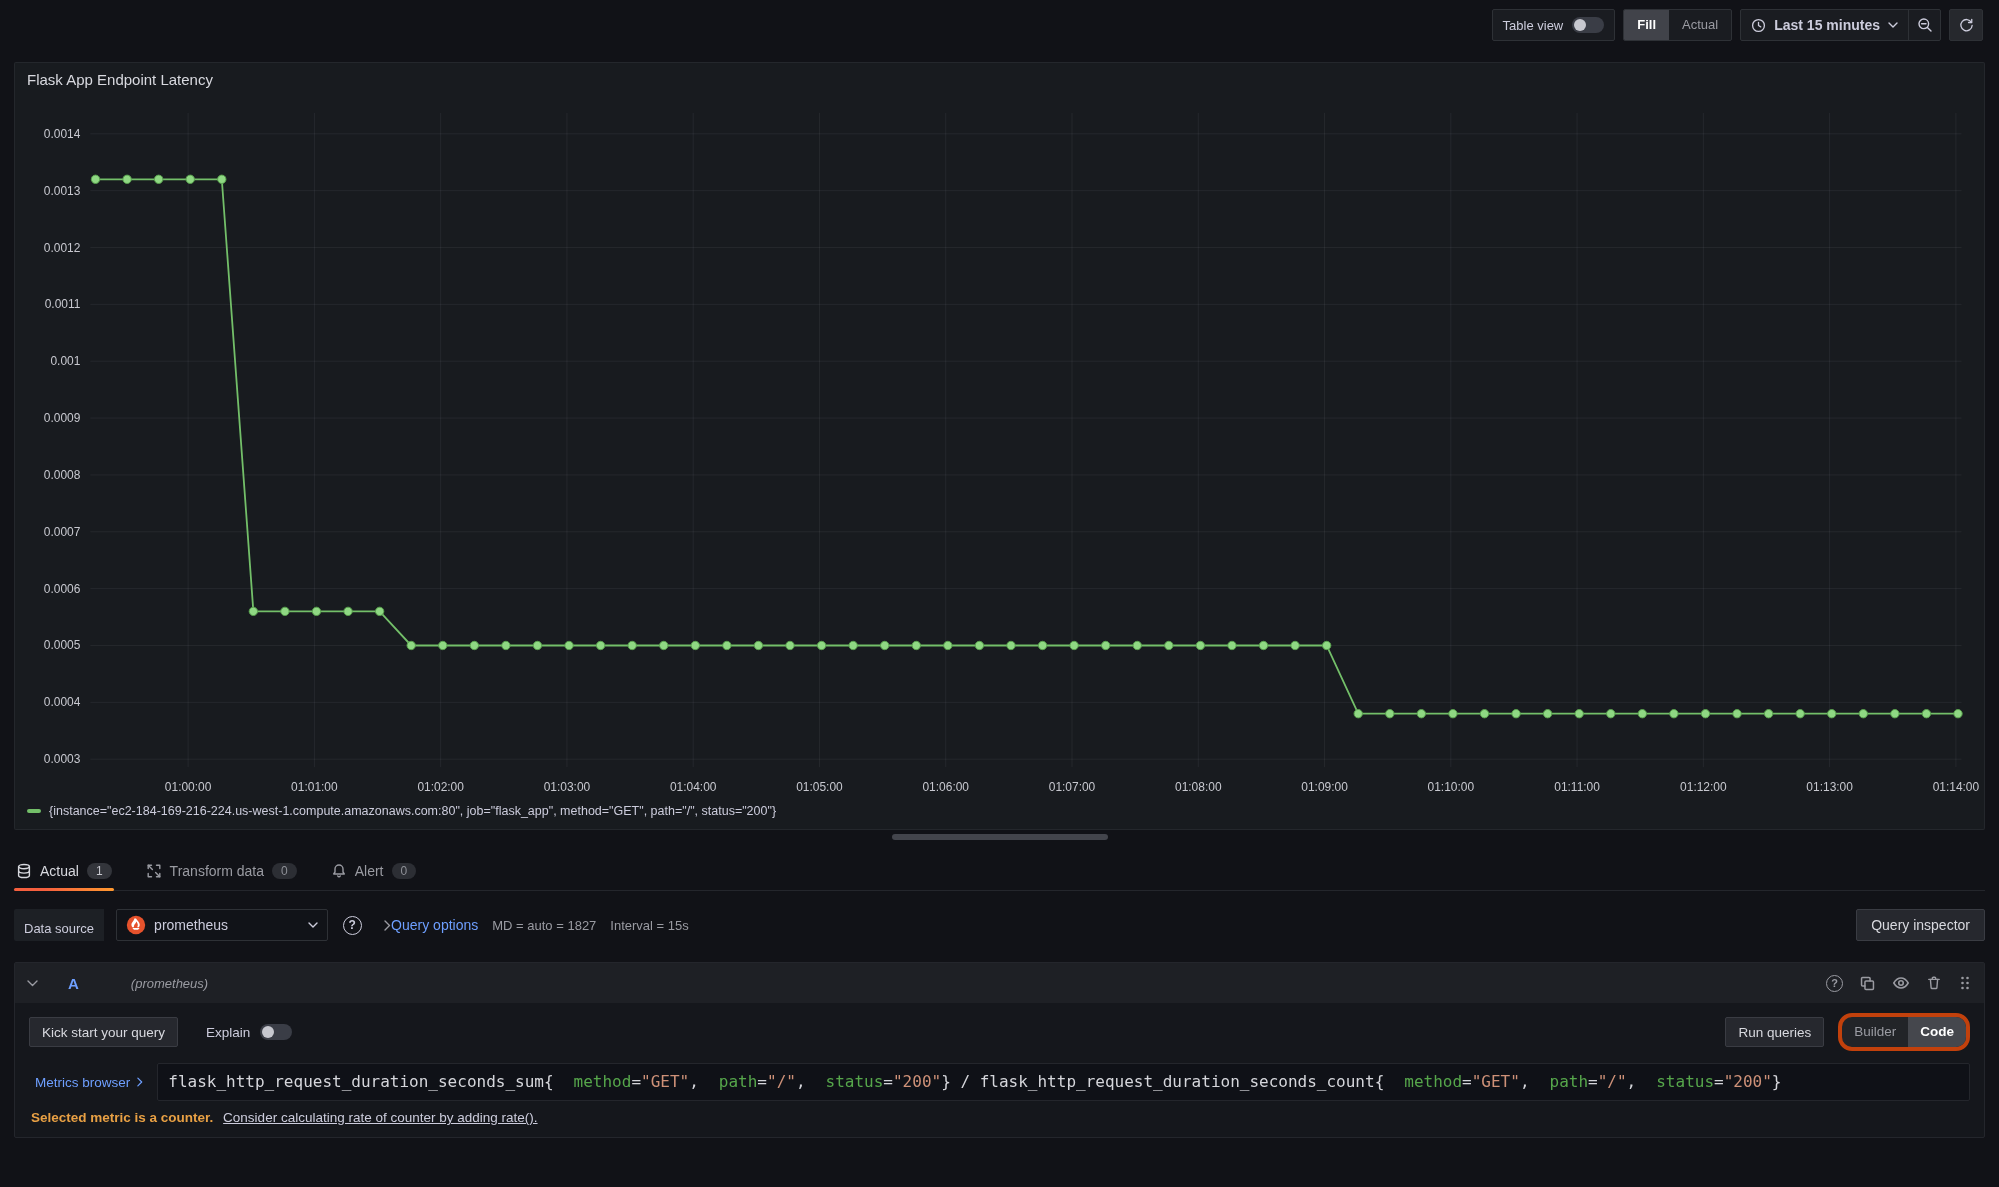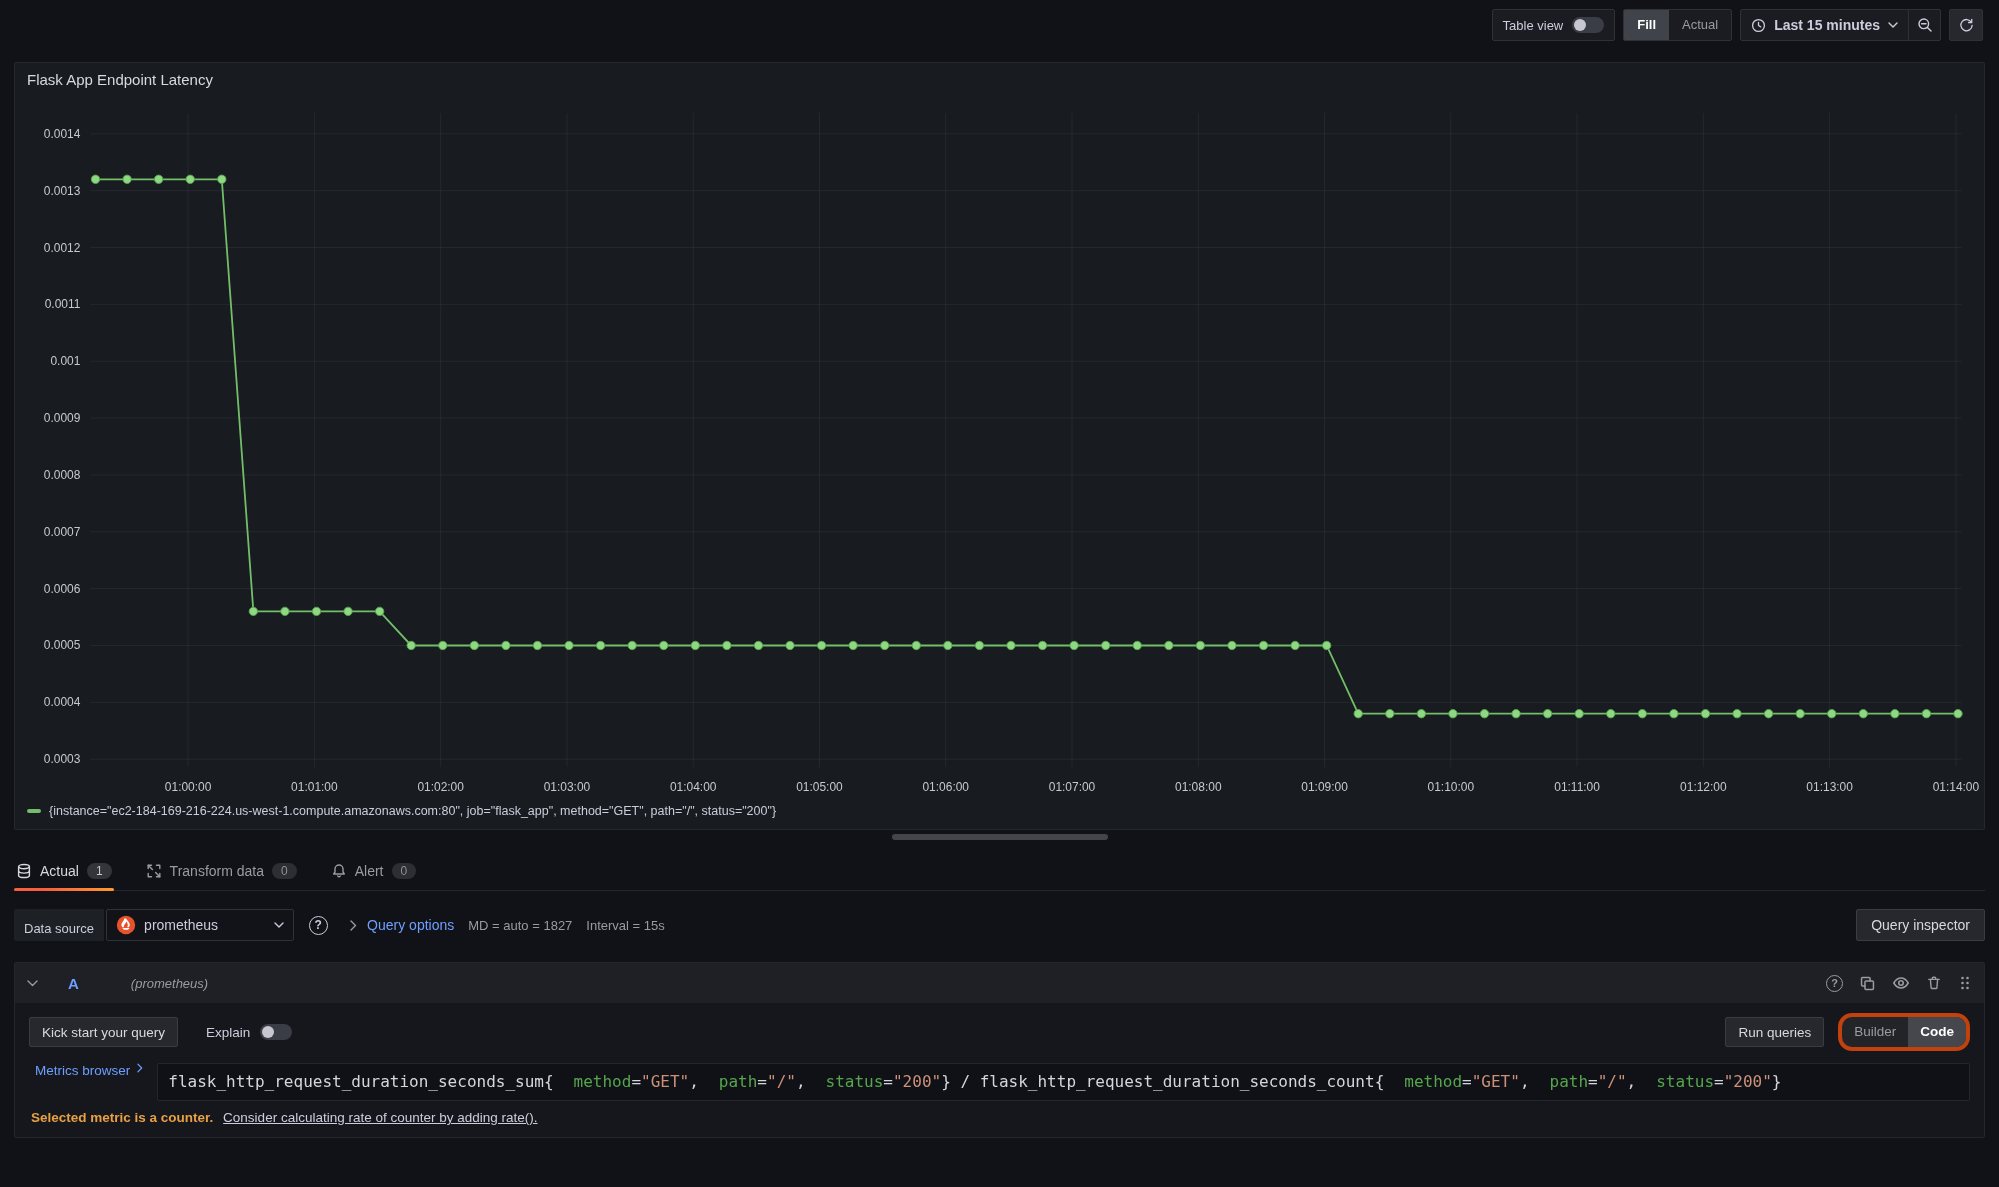--- a/index.html
+++ b/index.html
@@ -50,46 +50,46 @@
   .tabs{position:absolute; top:852px; left:14px; right:14px; height:39px; display:flex; align-items:center; gap:30px; border-bottom:1px solid var(--border-soft);}
   .tab{display:flex; align-items:center; gap:8px; height:100%; position:relative; cursor:pointer; color:var(--text-dim); font-size:14px; padding:0 2px;}
   .tab.active{color:var(--text-bright);}
   .tab.active::after{content:""; position:absolute; left:0; right:0; bottom:-1px; height:3px; border-radius:2px; background:linear-gradient(90deg, var(--accent-orange-1) 30%, var(--accent-orange-2) 99%);}
   .badge{font-size:12px; padding:1px 9px; border-radius:999px; background:#2c2e34; color:#8e9097;}
   .tab.active .badge{background:#33353b; color:#c7c8cf;}
 
   
   .ds-row{position:absolute; top:908px; left:14px; right:14px; height:34px; display:flex; align-items:center;}
   .ds-label{font-size:13px; color:var(--text); background:#1d2025; height:32px; line-height:32px; padding:4px 10px; border-radius:2px 0 0 2px;}
-  .ds-select{display:flex; align-items:center; gap:8px; width:188px; height:32px; background:#111318; border:1px solid var(--border); border-radius:2px; padding:0 9px; margin-left:2px; cursor:pointer;justify-content:center;}
+  .ds-select{display:flex; align-items:center; gap:8px; width:212px; height:32px; background:#111318; border:1px solid var(--border); border-radius:2px; padding:0 9px; margin-left:12px; cursor:pointer;justify-content:center;}
   .ds-select .name{font-size:14px; color:var(--text); flex:1;}
   .help-btn{width:32px; height:32px; margin-left:8px; display:flex; align-items:center; justify-content:center; background:transparent; border:none; color:var(--text); cursor:pointer;}
   .help-circle{width:19px; height:19px; border:1.4px solid currentColor; border-radius:50%; display:flex; align-items:center; justify-content:center; font-size:12px; font-weight:700;}
-  .qo-group{display:flex; align-items:center; gap:10px; margin-left:16px; cursor:pointer;}
+  .qo-group{display:flex; align-items:center; margin-left:16px; cursor:pointer;}
   .qo-label{color:var(--link-blue); font-size:14px; font-weight:500;}
   .qo-meta{font-size:13px; color:var(--text-dim); margin-left:14px;}
   .spacer{flex:1;}
   .btn{display:inline-flex; align-items:center; height:32px; padding:0 14px; background:#26282e; border:1px solid #3a3c43; border-radius:2px; font-size:14px; font-weight:500; color:var(--text-bright); cursor:pointer;}
 
   
   .qrow{position:absolute; top:962px; left:14px; right:14px; background:#15171c; border:1px solid var(--border-soft); border-radius:2px;}
   .qrow-header{height:40px; display:flex; align-items:center; gap:12px; padding:0 12px; background:#1e2025; cursor:pointer;}
   .refid{color:var(--link-blue); font-size:15px; font-weight:700; margin-left:18px;}
   .ds-hint{color:var(--text-dim); font-size:13px; font-style:italic; margin-left:40px;}
   .hdr-icons{display:flex; align-items:center; gap:16px; color:var(--text-dim); margin-left:auto;}
   .hdr-icons .hicon{cursor:pointer; display:flex;}
   .qrow-body{padding:10px 14px 12px 14px;}
   .row1{display:flex; align-items:center;}
   .btn.small{height:30px; font-size:13.5px; padding:0 12px;}
   .explain{display:flex; align-items:center; gap:10px; margin-left:28px; font-size:13.5px; color:var(--text);}
   .bc-group{display:flex; margin-left:14px; border:4px solid #c2410c; border-radius:14px; overflow:hidden; background:#222428;}
   .bc-seg{padding:0 12px; height:30px; line-height:30px; font-size:13.5px; color:var(--text-dim); cursor:pointer;}
   .bc-seg.sel{background:#45474d; color:#fff; font-weight:600;}
   .row2{display:flex; align-items:stretch; margin-top:12px;}
-  .mb-label{display:flex; gap:7px; color:var(--link-blue); font-size:13.5px; font-weight:500; padding:0 14px 0 6px; cursor:pointer; white-space:nowrap;}
+  .mb-label{display:flex; align-items:center; gap:7px; color:var(--link-blue); font-size:13.5px; font-weight:500; padding:0 14px 0 6px; cursor:pointer; white-space:nowrap;}
   .code-editor{flex:1; background:#0f1117; border:1px solid #24262c; border-radius:2px; padding:7px 10px; font-family:"DejaVu Sans Mono", monospace; font-size:16px; line-height:22px; color:#d5d6db; white-space:pre; overflow:hidden; cursor:text;}
   .tok-plain{color:#d5d6db;} .tok-label{color:var(--token-label-green);padding-left:20px;} .tok-string{color:var(--token-string-red);}
   .row3{margin-top:9px; font-size:13.5px; padding-left:2px;}
   .warn-bold{color:var(--warning-orange); font-weight:700;}
   .warn-link{color:var(--text); text-decoration:underline; margin-left:6px; cursor:pointer;}
   .row4{margin-top:10px; padding-top:10px; border-top:1px solid var(--border-soft); display:flex; align-items:center; gap:12px;}
   .opt-label{font-size:13px; font-weight:600; color:var(--text-bright); cursor:pointer;}
   .opt-items{display:flex; gap:26px; font-size:13px; color:var(--text-dim); margin-left:14px;}
   .chev{color:var(--text-dim); display:flex;}
 </style>

